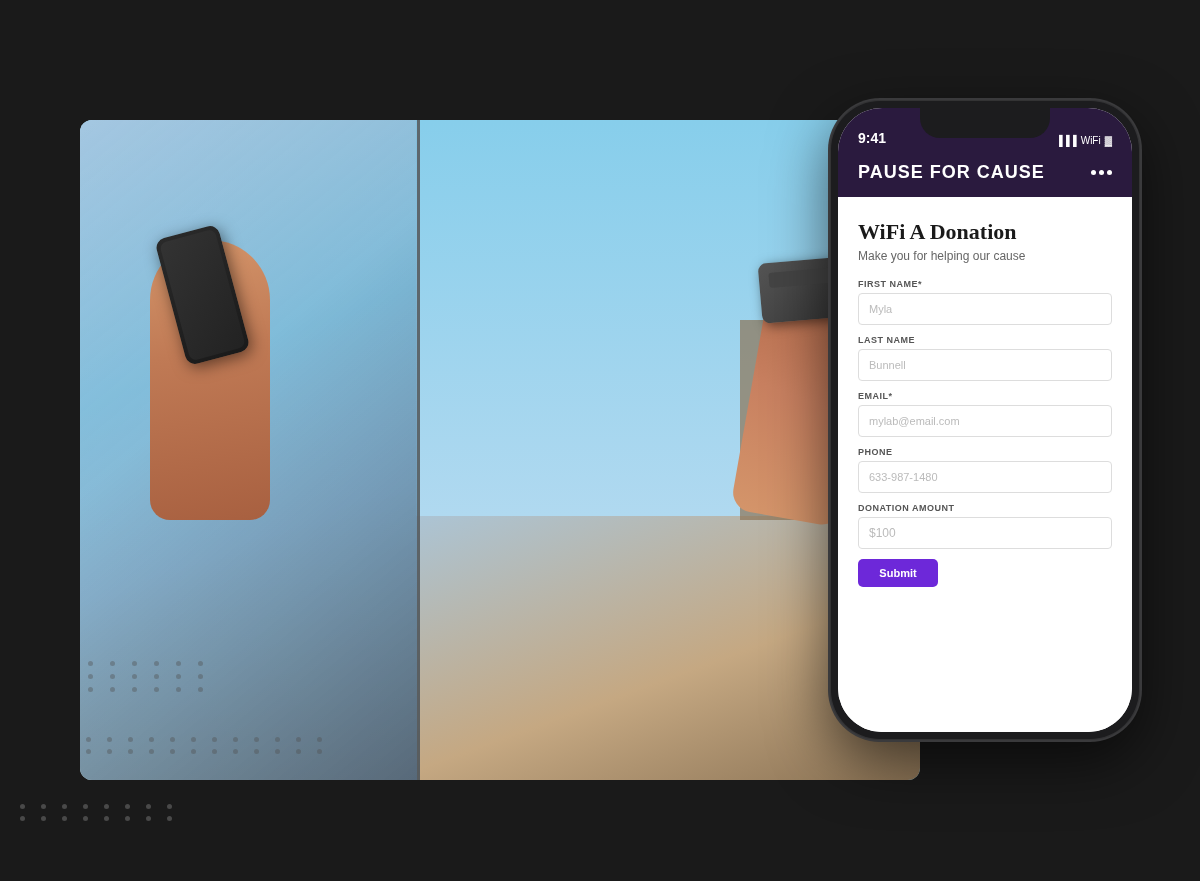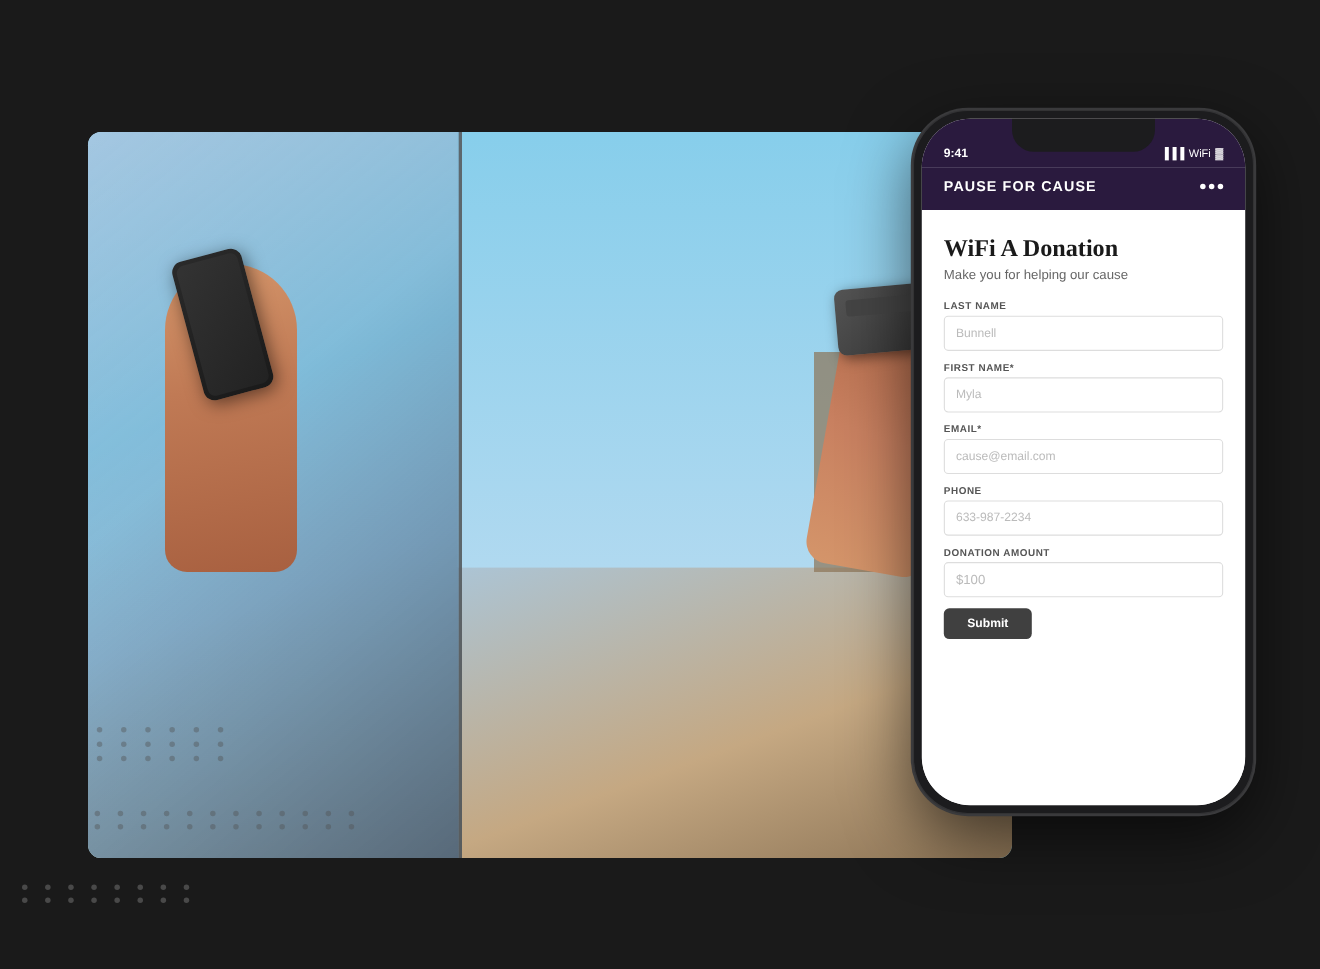--- a/index.html
+++ b/index.html
@@ -230,21 +230,21 @@
       background: #2a1a3e;
       display: flex;
       align-items: flex-end;
       padding: 0 20px 6px;
       justify-content: space-between;
       position: relative;
       z-index: 5;
     }
 
     .status-time {
-      font-size: 11px;
+      font-size: 14px;
       color: white;
       font-weight: 600;
     }
 
     .status-icons {
       display: flex;
       gap: 4px;
       align-items: center;
     }
 
@@ -256,21 +256,21 @@
     
     .app-header {
       background: #2a1a3e;
       padding: 10px 20px 14px;
       display: flex;
       align-items: center;
       justify-content: space-between;
     }
 
     .app-title {
-      font-size: 13px;
+      font-size: 18px;
       font-weight: 800;
       color: white;
       letter-spacing: 1px;
       text-transform: uppercase;
     }
 
     .header-dots {
       display: flex;
       gap: 3px;
     }
@@ -329,21 +329,21 @@
       font-size: 11px;
       color: #aaa;
       background: white;
       display: flex;
       align-items: center;
     }
 
     .submit-btn {
       width: 80px;
       height: 28px;
-      background: #404040;
+      background: #6d28d9;
       border: none;
       border-radius: 5px;
       color: white;
       font-size: 11px;
       font-weight: 600;
       cursor: pointer;
       margin-top: 4px;
       display: flex;
       align-items: center;
       justify-content: center;
@@ -471,44 +471,44 @@
         <span></span>
         <span></span>
       </div>
     </div>
 
     <div class="form-area">
       <div class="form-title">WiFi A Donation</div>
       <div class="form-subtitle">Make you for helping our cause</div>
 
       <div class="form-field">
+        <span class="field-label">FIRST NAME*</span>
+        <div class="field-input">
+          <span style="color:#bbb;font-size:11px;">Myla</span>
+        </div>
+      </div>
+
+      <div class="form-field">
         <span class="field-label">LAST NAME</span>
         <div class="field-input">
           <span style="color:#bbb;font-size:11px;">Bunnell</span>
         </div>
       </div>
 
       <div class="form-field">
-        <span class="field-label">FIRST NAME*</span>
-        <div class="field-input">
-          <span style="color:#bbb;font-size:11px;">Myla</span>
-        </div>
-      </div>
-
-      <div class="form-field">
         <span class="field-label">EMAIL*</span>
         <div class="field-input">
-          <span style="color:#bbb;font-size:11px;">cause@email.com</span>
+          <span style="color:#bbb;font-size:11px;">mylab@email.com</span>
         </div>
       </div>
 
       <div class="form-field">
         <span class="field-label">PHONE</span>
         <div class="field-input">
-          <span style="color:#bbb;font-size:11px;">633-987-2234</span>
+          <span style="color:#bbb;font-size:11px;">633-987-1480</span>
         </div>
       </div>
 
       <div class="form-field">
         <span class="field-label">DONATION AMOUNT</span>
         <div class="field-input">
           <span style="color:#bbb;font-size:12px;">$100</span>
         </div>
       </div>
 

